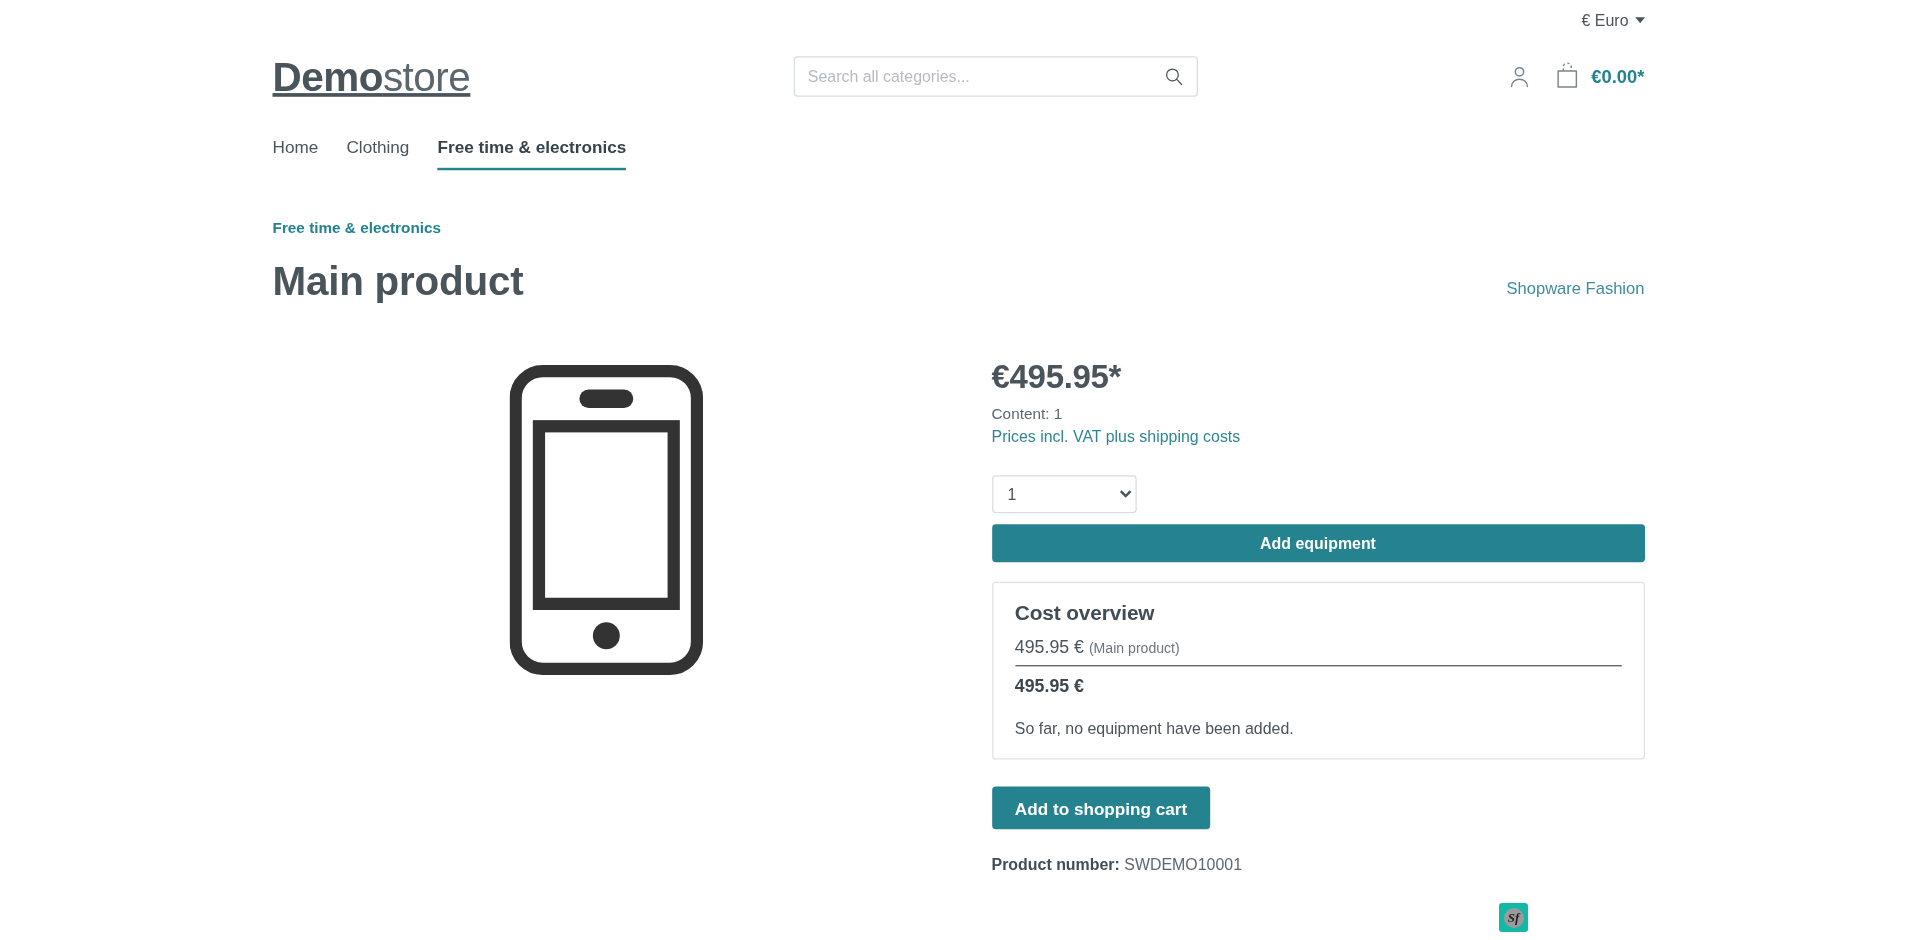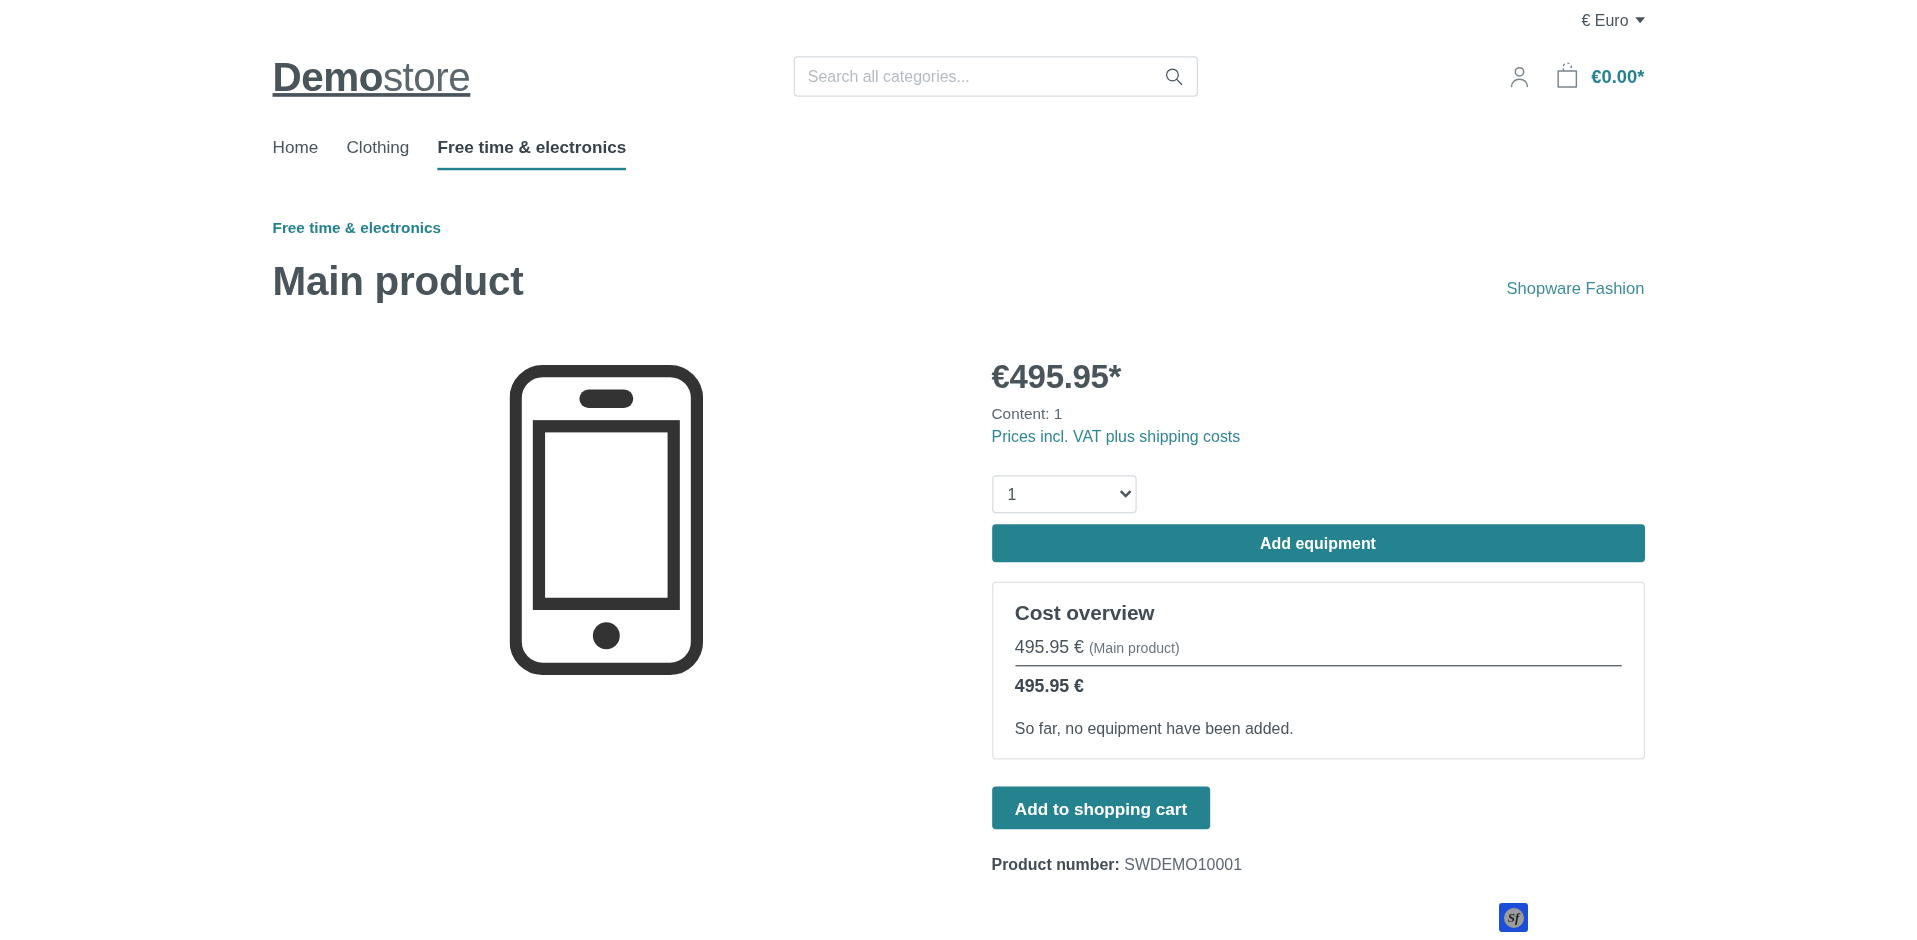--- a/index.html
+++ b/index.html
@@ -309,21 +309,21 @@
     padding-top: 96px;
   }
 
   
   .sf-badge {
     position: absolute;
     right: 8px;
     bottom: 8px;
     width: 29px;
     height: 29px;
-    background: #1d4ed8;
+    background: #14b8a6;
     border-radius: 3px;
     display: flex;
     align-items: center;
     justify-content: center;
     cursor: pointer;
   }
   .sf-badge .disc {
     width: 20px; height: 20px;
     border-radius: 50%;
     background: #9b9b9b;

